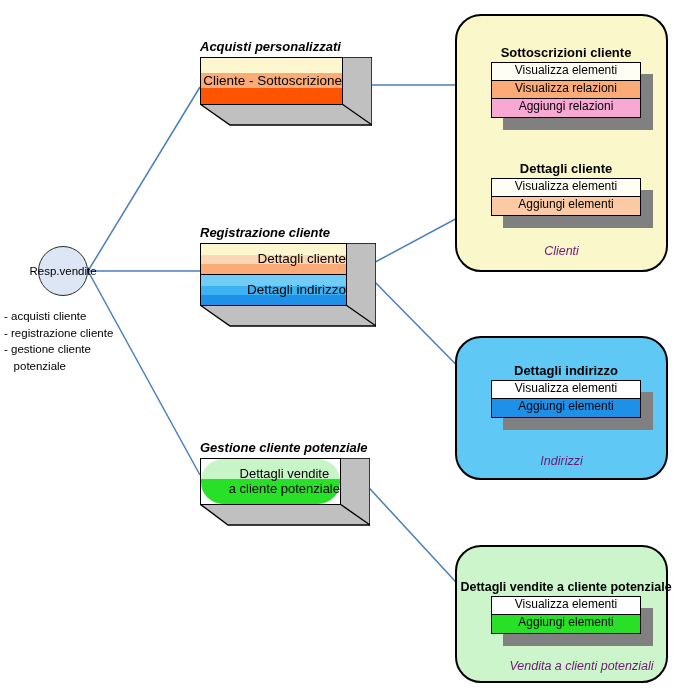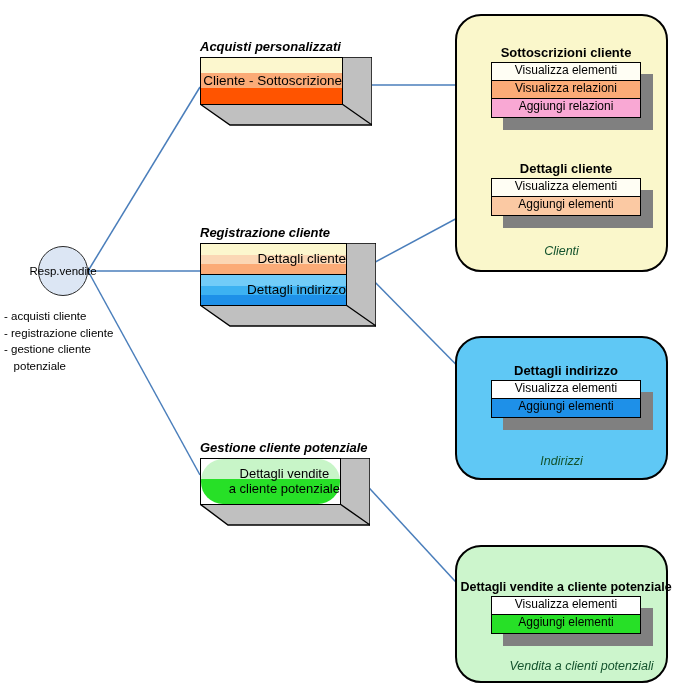--- a/index.html
+++ b/index.html
@@ -109,21 +109,21 @@
     border-radius: 26px;
     box-sizing: border-box;
   }
   .panel-footer {
     position: absolute;
     left: 0;
     width: 100%;
     text-align: center;
     font-size: 12.5px;
     font-style: italic;
-    color: #14532d;
+    color: #701a75;
   }
 
   
   .entity { position: absolute; }
   .entity-title {
     position: absolute;
     left: 50%;
     transform: translateX(-50%);
     bottom: 100%;
     margin-bottom: 2px;

